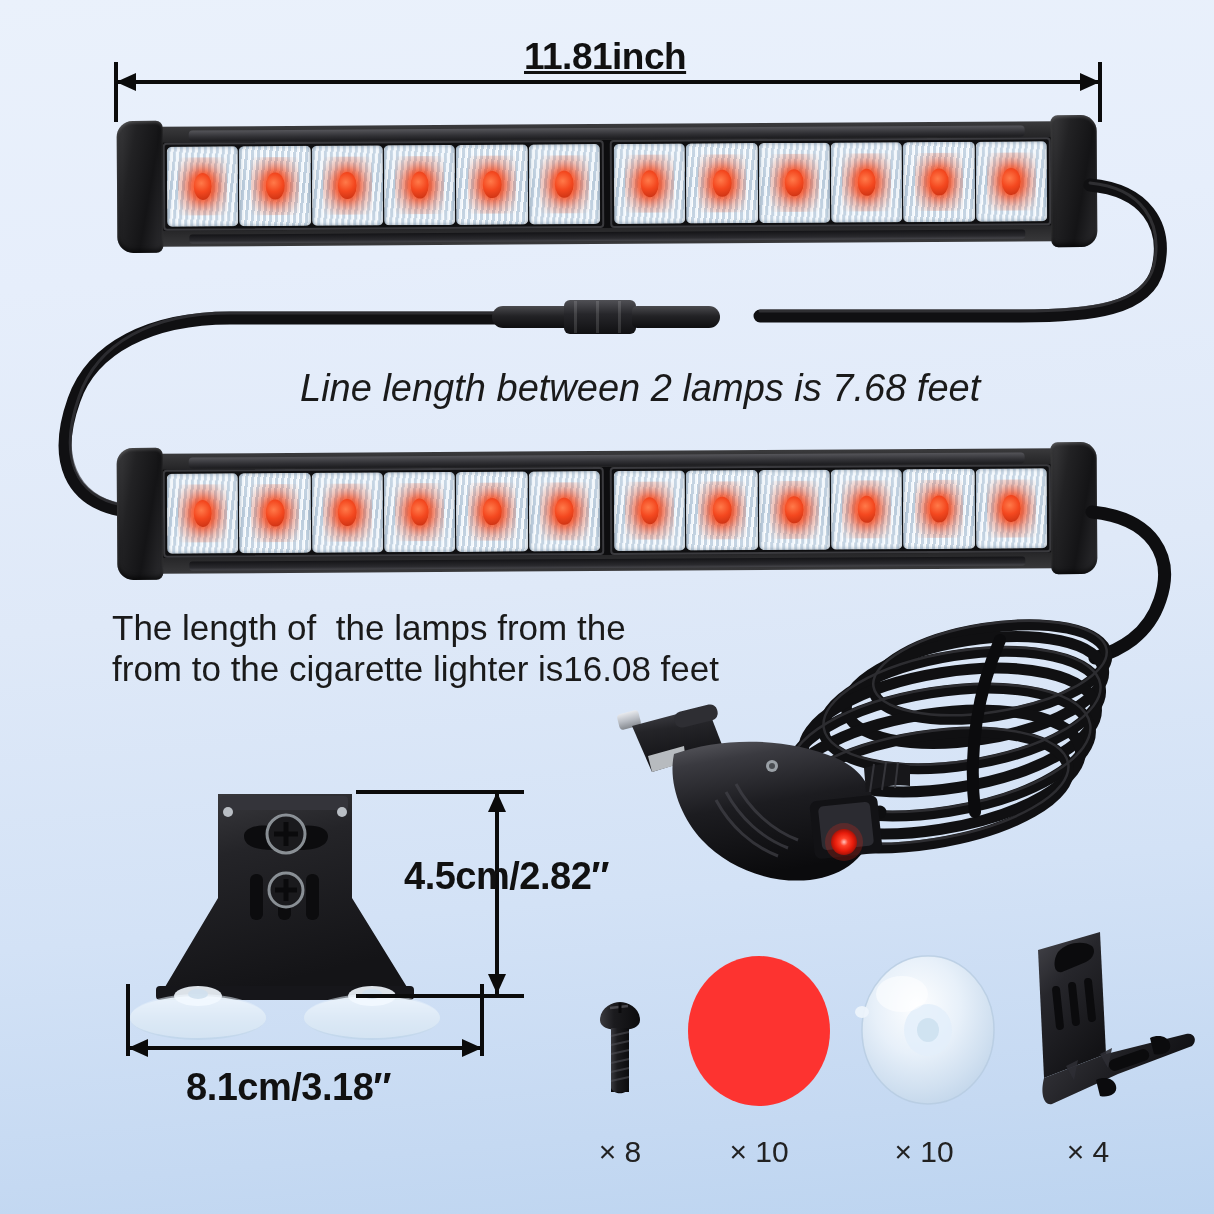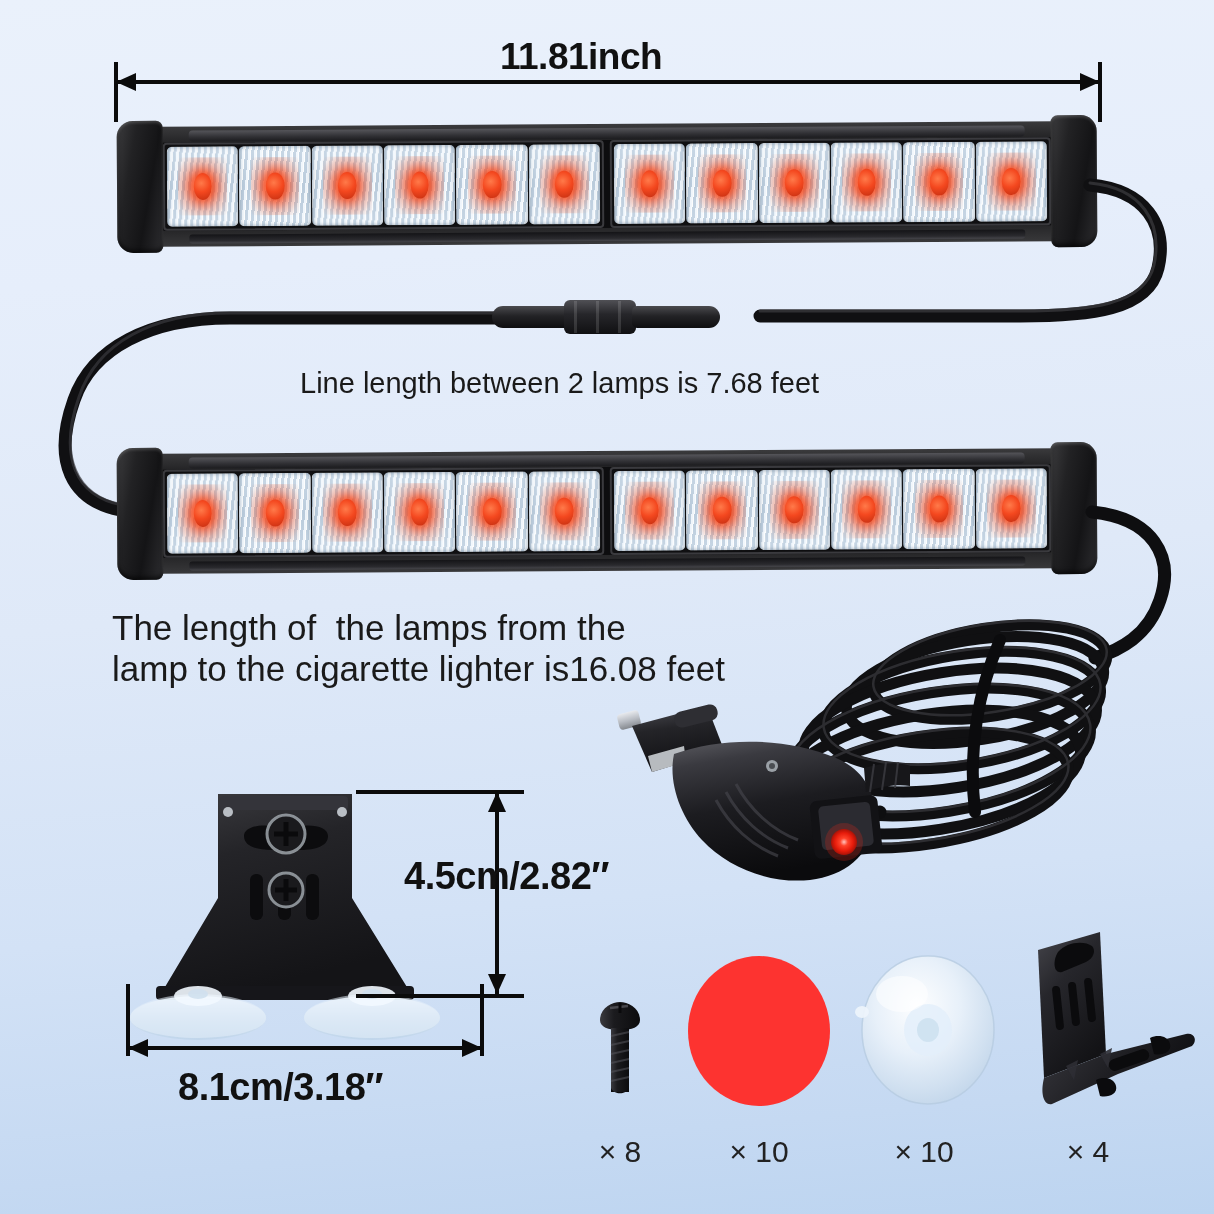--- a/index.html
+++ b/index.html
@@ -200,21 +200,21 @@
 </head>
 <body>
 
 <div id="stage">
 
   <div class="dimtick" style="left:114px; top:62px; height:60px;"></div>
   <div class="dimtick" style="left:1098px; top:62px; height:60px;"></div>
   <div class="dimline-h" style="left:118px; top:80px; width:980px;"></div>
   <div class="arrow-l" style="left:116px; top:73px;"></div>
   <div class="arrow-r" style="left:1080px; top:73px;"></div>
-  <div class="dimlabel" style="left:500px; top:36px; font-size:37px;">11.81inch</div>
+  <div class="dimlabel" style="left:524px; top:36px; font-size:37px;text-decoration:underline;">11.81inch</div>
 
   <div class="lightbar" style="left:117px; top:118px; transform:rotate(-0.35deg);">
     <div class="bar-body">
       <div class="bar-topstrip"></div>
       <div class="bar-inner">
         <div class="led-segment">
           <div class="led"></div>
           <div class="led"></div>
           <div class="led"></div>
           <div class="led"></div>
@@ -255,21 +255,21 @@
                 background:linear-gradient(180deg,#4a4a4e 0%,#232326 45%,#0e0e10 100%);"></div>
     <div class="abs" style="left:72px; top:2px; width:72px; height:34px; border-radius:6px;
                 background:linear-gradient(180deg,#505055 0%,#26262a 42%,#101012 100%);"></div>
     <div class="abs" style="left:82px; top:3px; width:3px; height:32px; background:rgba(255,255,255,0.13);"></div>
     <div class="abs" style="left:104px; top:3px; width:3px; height:32px; background:rgba(255,255,255,0.13);"></div>
     <div class="abs" style="left:126px; top:3px; width:3px; height:32px; background:rgba(255,255,255,0.13);"></div>
     <div class="abs" style="left:140px; top:8px; width:88px; height:22px; border-radius:5px 11px 11px 5px;
                 background:linear-gradient(180deg,#4a4a4e 0%,#232326 45%,#0e0e10 100%);"></div>
   </div>
 
-  <div class="notetext" style="left:300px; top:366px; font-size:29px;">Line length between 2 lamps is 7.68 feet</div>
+  <div class="notetext" style="left:300px; top:366px; font-size:38px;font-style:italic;">Line length between 2 lamps is 7.68 feet</div>
 
   <div class="lightbar" style="left:117px; top:445px; transform:rotate(-0.35deg);">
     <div class="bar-body">
       <div class="bar-topstrip"></div>
       <div class="bar-inner">
         <div class="led-segment">
           <div class="led"></div>
           <div class="led"></div>
           <div class="led"></div>
           <div class="led"></div>
@@ -285,21 +285,21 @@
           <div class="led"></div>
         </div>
       </div>
       <div class="bar-botstrip"></div>
     </div>
     <div class="bar-endcap left"></div>
     <div class="bar-endcap right"></div>
   </div>
 
   <div class="notetext" style="left:112px; top:607px; font-size:35px;">The length of  the lamps from the</div>
-  <div class="notetext" style="left:112px; top:648px; font-size:35px;">lamp to the cigarette lighter is16.08 feet</div>
+  <div class="notetext" style="left:112px; top:648px; font-size:35px;">from to the cigarette lighter is16.08 feet</div>
 
   <svg class="cable-svg" style="left:0; top:0;" width="1214" height="1214">
 
     <path d="M1092,512 C1152,518 1175,556 1160,600 C1148,636 1120,650 1095,658" fill="none" stroke="#0e0e10" stroke-width="13" stroke-linecap="round"></path>
 
     <g fill="none" stroke="#101012" stroke-width="11" stroke-linecap="round">
       <ellipse cx="990" cy="672" rx="118" ry="44" transform="rotate(-9 990 672)"></ellipse>
       <ellipse cx="975" cy="690" rx="130" ry="50" transform="rotate(-9 975 690)"></ellipse>
       <ellipse cx="962" cy="710" rx="140" ry="55" transform="rotate(-9 962 710)"></ellipse>
       <ellipse cx="950" cy="730" rx="148" ry="58" transform="rotate(-9 950 730)"></ellipse>
@@ -443,21 +443,21 @@
   <div class="dimline-v" style="left:495px; top:792px; height:202px;"></div>
   <div class="arrow-up" style="left:488px; top:792px;"></div>
   <div class="arrow-dn" style="left:488px; top:974px;"></div>
   <div class="dimlabel" style="left:404px; top:855px; font-size:38px;">4.5cm/2.82″</div>
 
   <div class="dimtick" style="left:126px; top:984px; height:72px;"></div>
   <div class="dimtick" style="left:480px; top:984px; height:72px;"></div>
   <div class="dimline-h" style="left:130px; top:1046px; width:350px;"></div>
   <div class="arrow-l" style="left:128px; top:1039px;"></div>
   <div class="arrow-r" style="left:462px; top:1039px;"></div>
-  <div class="dimlabel" style="left:178px; top:1066px; font-size:38px;">8.1cm/3.18″</div>
+  <div class="dimlabel" style="left:186px; top:1066px; font-size:38px;">8.1cm/3.18″</div>
 
   <div class="acc" style="left:594px; top:1000px; width:52px; height:100px;">
     <svg width="52" height="100" viewBox="0 0 52 100">
       <defs>
         <linearGradient id="scrw" x1="0" y1="0" x2="1" y2="0">
           <stop offset="0%" stop-color="#3a3a3f"></stop>
           <stop offset="35%" stop-color="#1b1b1e"></stop>
           <stop offset="100%" stop-color="#0c0c0e"></stop>
         </linearGradient>
       </defs>

